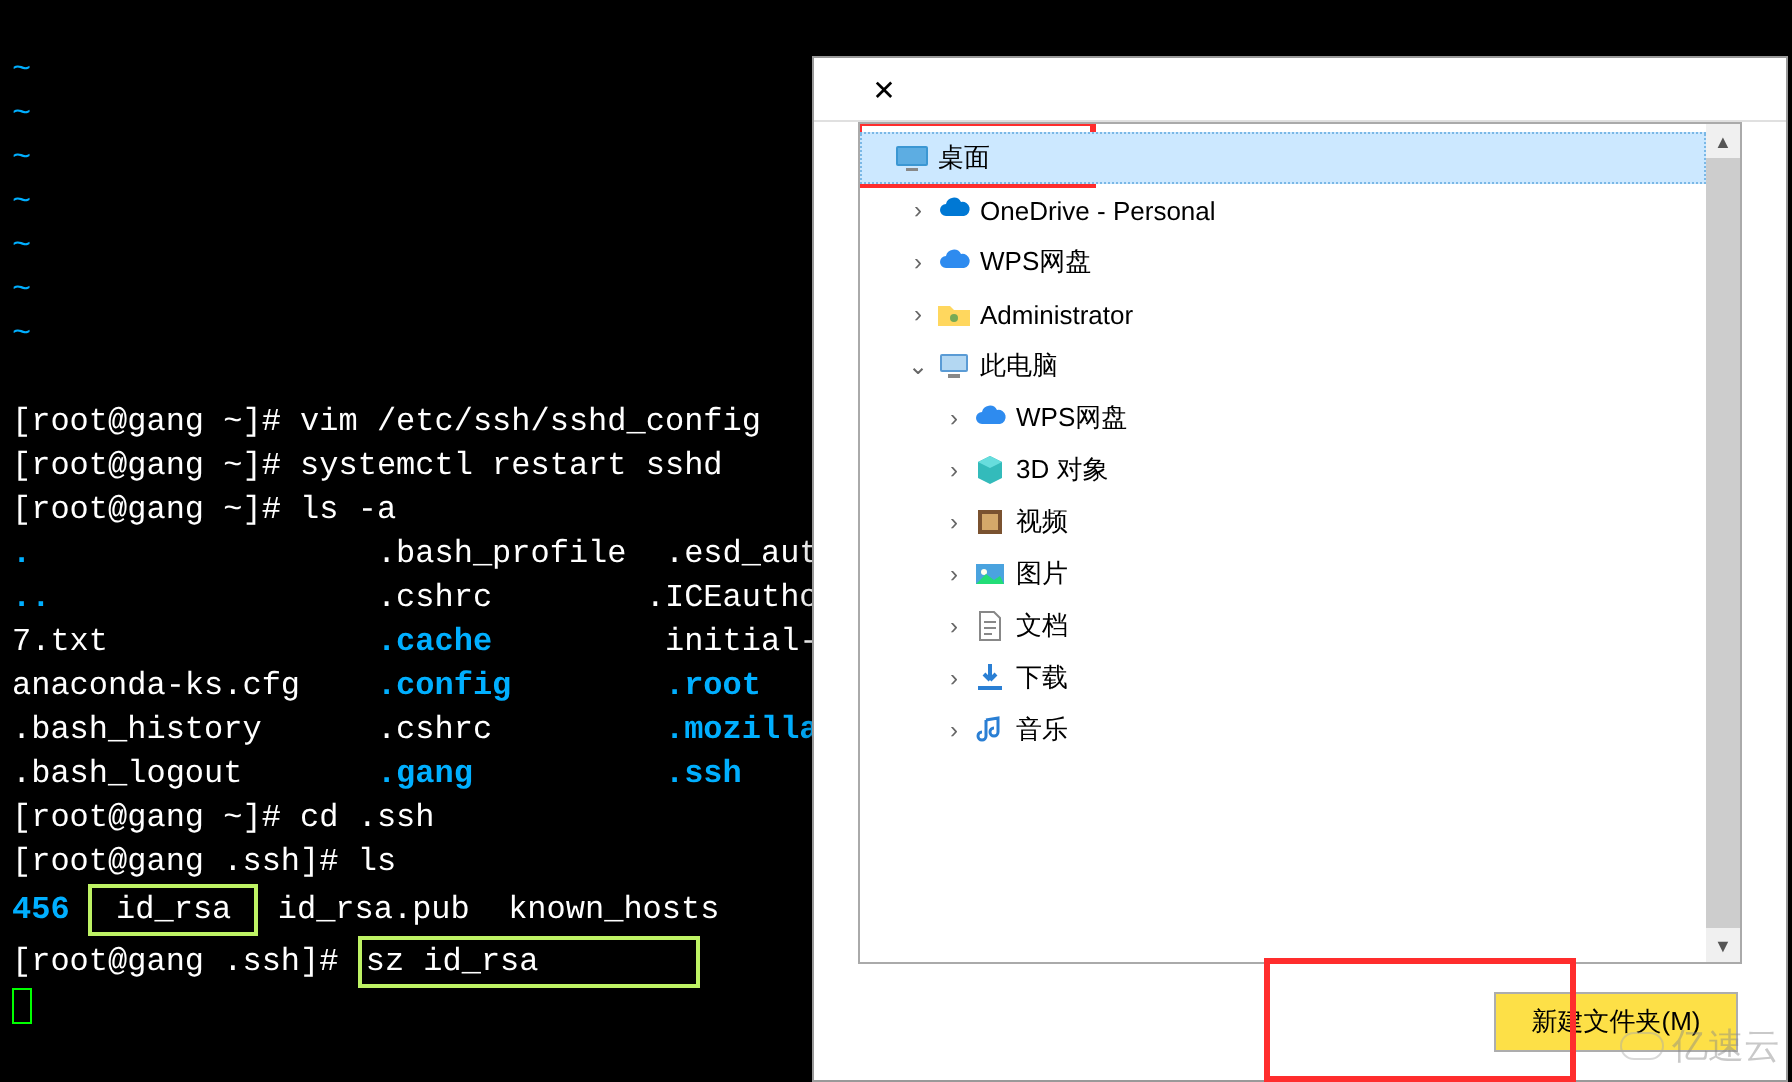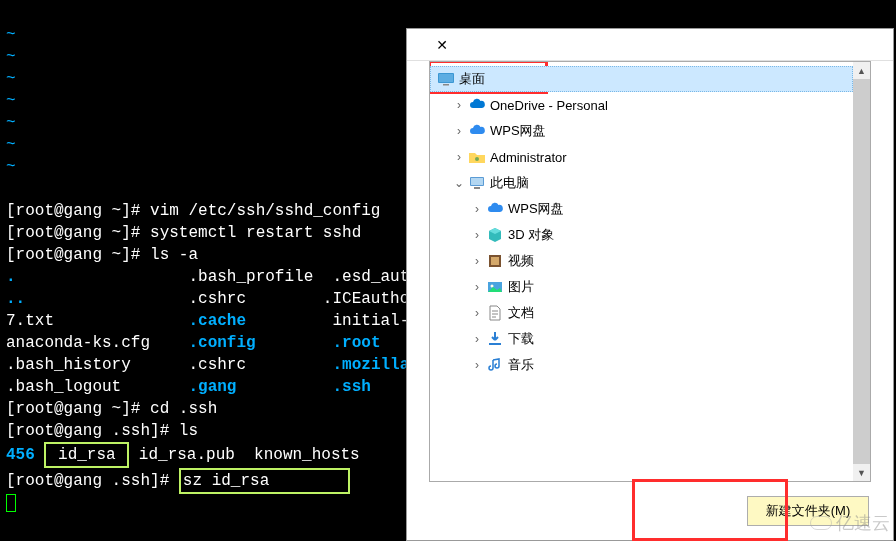--- a/index.html
+++ b/index.html
@@ -13,36 +13,36 @@
 .cursor { display: inline-block; width: 10px; height: 18px; border: 1px solid #00ff00; }
 
 
 .dialog { position: absolute; top: 28px; left: 406px; width: 488px; height: 513px; background: #fff; border: 1px solid #999; box-shadow: 0 0 12px rgba(0,0,0,0.3); display: flex; flex-direction: column; }
 .titlebar { height: 32px; display: flex; align-items: center; padding-left: 12px; border-bottom: 1px solid #e0e0e0; font-size: 14px; }
 .titlebar-title { flex: 1; }
 .close-btn { width: 46px; height: 32px; display: flex; align-items: center; justify-content: center; font-size: 14px; cursor: pointer; }
 .instruction { padding: 22px 20px 14px 20px; font-size: 13px; }
 .tree-wrap { flex: 1; margin: 0 22px; border: 1px solid #aaa; position: relative; overflow: hidden; }
 .tree { position: absolute; top: 0; left: 0; right: 17px; bottom: 0; overflow: auto; padding: 4px 0; font-size: 13px; }
-.tree-row { display: flex; align-items: center; height: 26px; padding-left: 6px; cursor: pointer; }
+.tree-row { display: flex; align-items: center; height: 26px; padding-left: 16px; cursor: pointer; }
 .exp { width: 14px; text-align: center; color: #666; font-size: 12px; margin-right: 2px; }
 .tree-row .lbl { margin-left: 4px; }
 .indent1 { padding-left: 22px; }
 .indent2 { padding-left: 40px; }
 .selected { background: #cce8ff; border: 1px dotted #7ab8e6; }
 .red-outline { border: 3px solid #ff2d2d; position: absolute; pointer-events: none; }
 .ro1 { top: -2px; left: -2px; width: 120px; height: 34px; }
 .ro2 { position: absolute; bottom: 0px; left: 632px; width: 156px; height: 62px; border: 3px solid #ff2d2d; pointer-events: none; }
 
 .scrollbar-v { position: absolute; right: 0; top: 0; bottom: 0; width: 17px; background: #f0f0f0; display: flex; flex-direction: column; }
 .sb-btn { height: 17px; background: #f0f0f0; display: flex; align-items: center; justify-content: center; font-size: 9px; color: #555; }
 .sb-thumb { flex: 1; background: #cdcdcd; margin: 0; }
 
 .dlg-buttons { height: 58px; display: flex; align-items: center; justify-content: flex-end; gap: 14px; padding: 0 24px; }
-.dlg-btn { min-width: 122px; height: 30px; border: 1px solid #adadad; background: #fef9c3; font-size: 13px; cursor: pointer; display: flex; align-items: center; justify-content: center; }
+.dlg-btn { min-width: 122px; height: 30px; border: 1px solid #adadad; background: #fde047; font-size: 13px; cursor: pointer; display: flex; align-items: center; justify-content: center; }
 .dlg-btn.primary { border: 2px solid #0078d7; }
 .watermark { position: absolute; right: 6px; bottom: 6px; opacity: 0.45; font-size: 18px; color: #888; display: flex; align-items: center; gap: 4px; }
 .wm-icon { width: 22px; height: 14px; border: 1.5px solid #aaa; border-radius: 7px; position: relative; }
 
 .ico { width: 18px; height: 18px; display: inline-flex; align-items: center; justify-content: center; }
 .ico svg { width: 18px; height: 18px; }
 </style>
 </head>
 <body>
 

